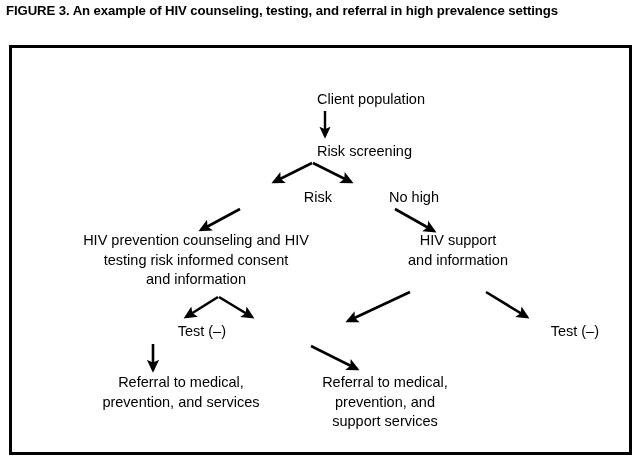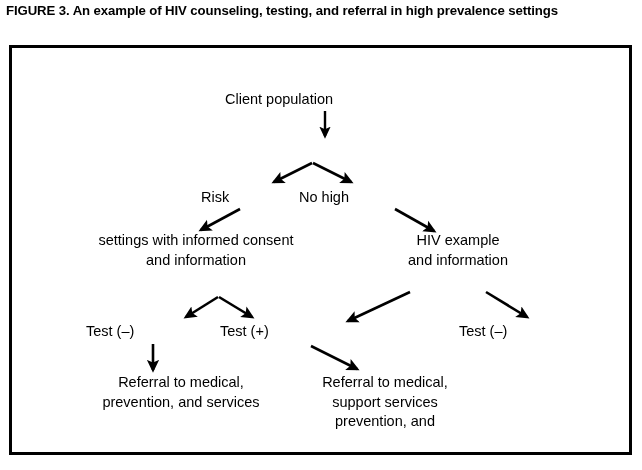--- a/index.html
+++ b/index.html
@@ -45,21 +45,21 @@
   #flow-svg {
     position: absolute;
     left: 0;
     top: 0;
     width: 642px;
     height: 470px;
     pointer-events: none;
   }
   .node-label {
     position: absolute;
-    text-align: left;
+    text-align: right;
     font-size: 14.5px;
     line-height: 19.5px;
     color: #000000;
     white-space: nowrap;
   }
   .node-multiline {
     position: absolute;
     text-align: center;
     font-size: 14.5px;
     line-height: 19.5px;
@@ -101,45 +101,46 @@
 
     <line x1="486" y1="292" x2="527" y2="317" stroke="#000000" stroke-width="2.6" marker-end="url(#arrowhead)"></line>
 
     <line x1="153" y1="344" x2="153" y2="370" stroke="#000000" stroke-width="2.6" marker-end="url(#arrowhead)"></line>
 
     <line x1="311" y1="346" x2="357" y2="369" stroke="#000000" stroke-width="2.6" marker-end="url(#arrowhead)"></line>
   </svg>
 
   <div class="node-label" style="left:225px; top:90px; width:200px;">Client population</div>
 
+  <div class="node-label" style="left:212px; top:142px; width:200px;">Risk screening</div>
 
-  <div class="node-label" style="left:201px; top:188px; width:140px;">Risk</div>
+  <div class="node-label" style="left:192px; top:188px; width:140px;">Risk</div>
 
   <div class="node-label" style="left:299px; top:188px; width:140px;">No high</div>
 
   <div class="node-multiline" style="left:26px; top:231px; width:340px;">
-    <div>settings with informed consent</div>
+    <div>HIV prevention counseling and HIV</div>
+    <div>testing risk informed consent</div>
     <div>and information</div>
   </div>
 
   <div class="node-multiline" style="left:338px; top:231px; width:240px;">
-    <div>HIV example</div>
+    <div>HIV support</div>
     <div>and information</div>
   </div>
 
   <div class="node-label" style="left:86px; top:322px; width:140px;">Test (–)</div>
 
-  <div class="node-label" style="left:220px; top:322px; width:140px;">Test (+)</div>
 
   <div class="node-label" style="left:459px; top:322px; width:140px;">Test (–)</div>
 
   <div class="node-multiline" style="left:66px; top:373px; width:230px;">
     <div>Referral to medical,</div>
     <div>prevention, and services</div>
   </div>
 
   <div class="node-multiline" style="left:285px; top:373px; width:200px;">
     <div>Referral to medical,</div>
+    <div>prevention, and</div>
     <div>support services</div>
-    <div>prevention, and</div>
   </div>
 
 </div>
 
 </body></html>

